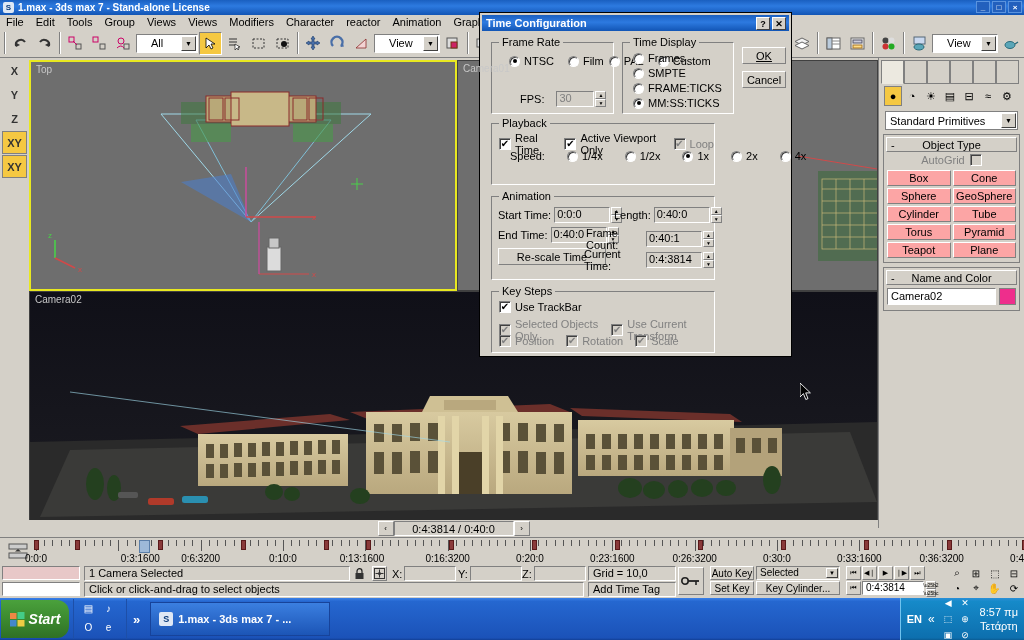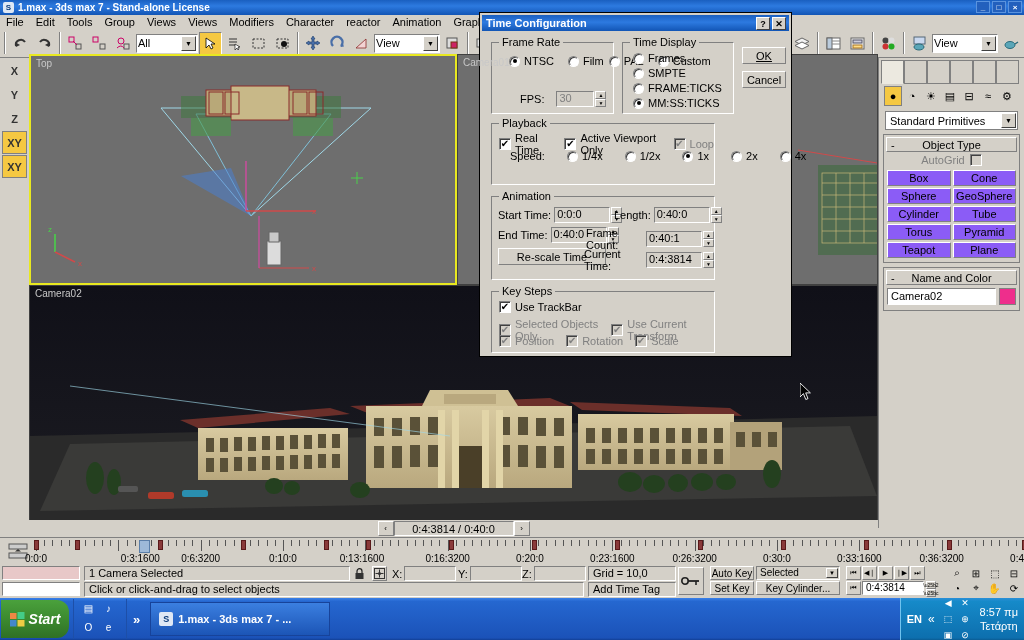--- a/index.html
+++ b/index.html
@@ -48,21 +48,21 @@
     width:23px;height:23px;background:#d4d0c8;
     border:1px solid transparent;
     display:flex;align-items:center;justify-content:center;
     position:relative; flex:0 0 auto;
   }
   .tb.on { background:#f5c842; border:1px solid #808080; border-right-color:#fff; border-bottom-color:#fff; }
   .tb-sep { width:2px; height:22px; border-left:1px solid #808080; border-right:1px solid #fff; margin:0 2px; flex:0 0 auto;}
   .tb-combo {
     height:19px; background:#fff; border:1px solid #808080;
     border-right-color:#fff; border-bottom-color:#fff;
-    display:flex; align-items:center; font-size:11px; padding-left:1px;
+    display:flex; align-items:center; font-size:11px; padding-left:14px;
     position:relative; flex:0 0 auto;
   }
   .tb-combo .arw {
     position:absolute; right:1px; top:1px; width:15px;height:15px;
     background:#d4d0c8; border:1px solid #fff; border-right-color:#404040; border-bottom-color:#404040;
     display:flex;align-items:center;justify-content:center; font-size:7px;
   }
 
   
   .axisbar {
@@ -71,21 +71,21 @@
   }
   .axb {
     width:25px;height:23px;margin:1px 2px;
     display:flex;align-items:center;justify-content:center;
     font-size:11px;font-weight:bold;color:#333;
     border:1px solid transparent;
   }
   .axb.on { background:#f5c842; border:1px solid #808080; }
 
   
-  .vp-wrap { position:absolute; left:29px; top:54px; width:849px; height:470px; background:#86efac; }
+  .vp-wrap { position:absolute; left:29px; top:60px; width:849px; height:470px; background:#86efac; }
   .vp {
     position:absolute; background:#6e6e6e; overflow:hidden;
   }
   .vp.active { border:2px solid #e8e820; }
   .vp.inactive { border:1px solid #404040; }
   .vp-label {
     position:absolute; left:5px; top:2px; color:#c8c8c8; font-size:10px; z-index:5;
   }
 
   
@@ -118,21 +118,21 @@
   .rollout-hdr {
     height:15px; background:#d4d0c8; border:1px solid #fff;
     border-right-color:#808080; border-bottom-color:#808080;
     display:flex; align-items:center; justify-content:center;
     font-size:11px; position:relative;
   }
   .rollout-hdr .minus { position:absolute; left:4px; }
   .autogrid { height:16px; display:flex; align-items:center; justify-content:center; gap:5px; color:#808080; font-size:11px; }
   .btngrid { display:grid; grid-template-columns:1fr 1fr; gap:2px; padding:2px 1px; }
   .objbtn {
-    height:16px; background:#8b5cf6; border:1px solid #fff;
+    height:16px; background:#fca5a5; border:1px solid #fff;
     border-right-color:#808080; border-bottom-color:#808080;
     display:flex;align-items:center;justify-content:center; font-size:11px;
   }
   .namecolor { display:flex; align-items:center; padding:3px 1px; gap:3px; }
   .nameinput {
     flex:1; height:17px; background:#fff; border:1px solid #808080;
     border-right-color:#fff; border-bottom-color:#fff;
     font-size:11px; padding-left:3px; line-height:15px;
   }
   .colorsw { width:17px;height:17px;border:1px solid #808080; }

